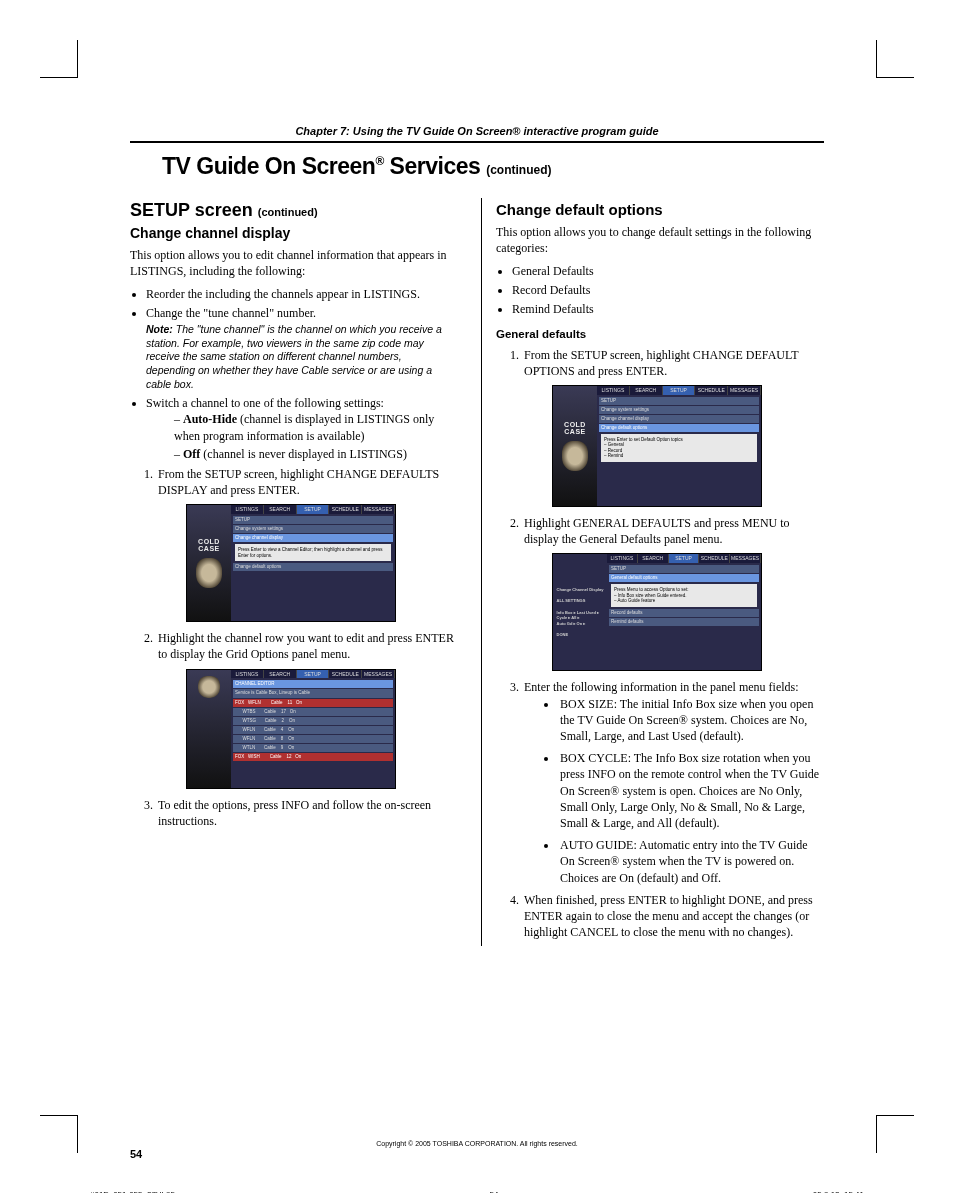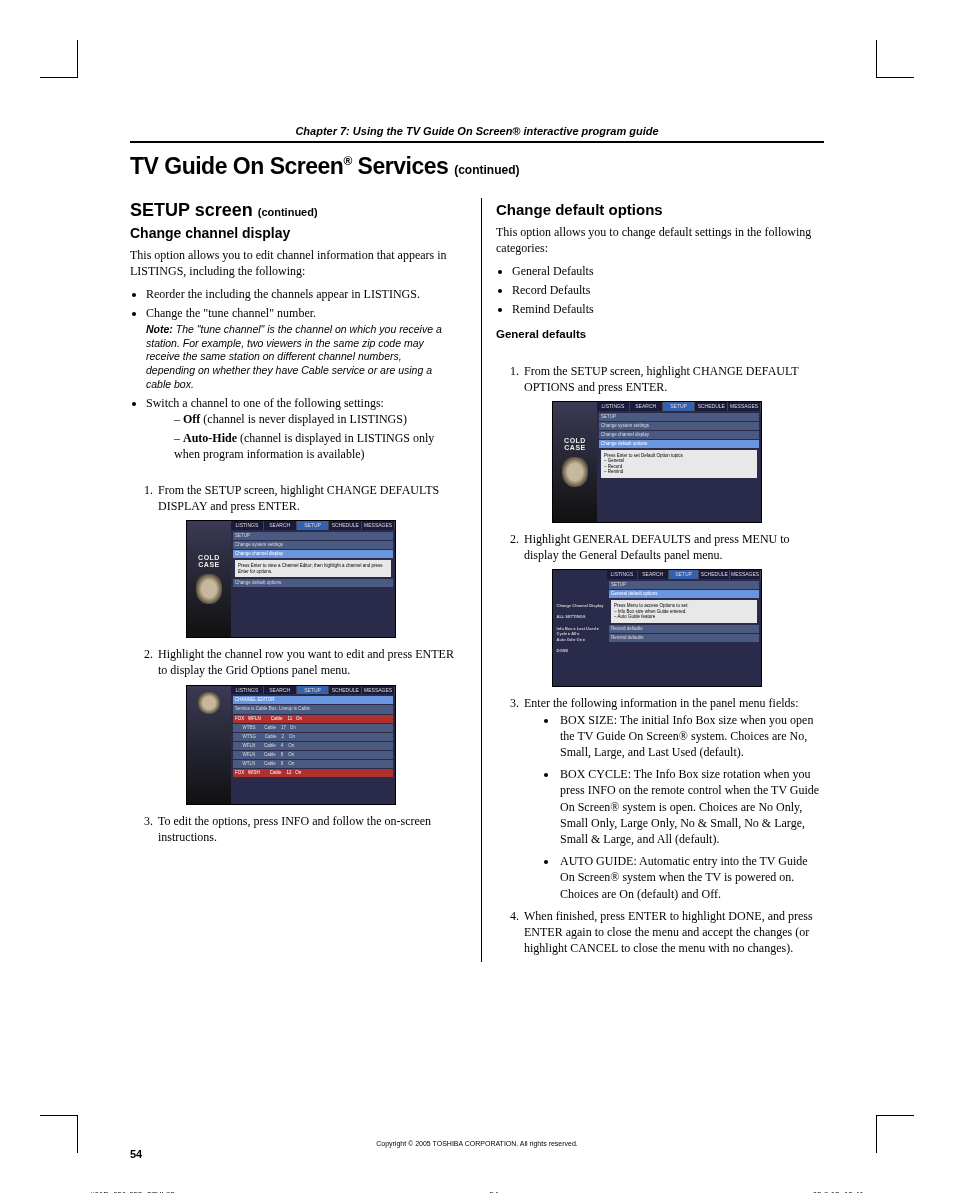--- a/index.html
+++ b/index.html
@@ -30,20 +30,21 @@
     padding-bottom: 4px;
     border-bottom: 2px solid #000;
     font-family: Arial, sans-serif;
   }
   .main-title {
     font-family: Arial, "Helvetica Neue", sans-serif;
     font-weight: 800;
     font-size: 23px;
     margin-top: 10px;
     letter-spacing: -0.5px;
+    margin-left: 32px;
   }
   .main-title .cont { font-size: 12px; letter-spacing: 0; }
   .main-title .reg { font-size: 12px; vertical-align: super; }
 
   .cols {
     display: flex;
     gap: 8px;
     margin-top: 18px;
   }
   .col {
@@ -76,21 +77,21 @@
     margin-bottom: 4px;
   }
   p.body { margin-bottom: 6px; }
   ul.b { list-style: disc; padding-left: 16px; margin-bottom: 4px; }
   ul.b li { margin-bottom: 3px; }
   ul.dash { list-style: none; padding-left: 28px; }
   ul.dash li::before { content: "– "; }
   ul.dash li { margin-bottom: 2px; }
   ul.sub { list-style: disc; padding-left: 34px; }
   ul.sub li { margin-bottom: 6px; }
-  ol { padding-left: 26px; margin-top: 20px; }
+  ol { padding-left: 26px; margin-top: 4px; }
   ol li { margin-bottom: 6px; padding-left: 2px; }
   .note {
     font-family: Arial, sans-serif;
     font-style: italic;
     font-size: 10.5px;
     padding-left: 28px;
     padding-right: 10px;
     margin-top: 2px;
     margin-bottom: 4px;
     line-height: 1.3;
@@ -174,22 +175,22 @@
       <p class="body">This option allows you to edit channel information that appears in LISTINGS, including the following:</p>
       <ul class="b">
         <li>Reorder the including the channels appear in LISTINGS.</li>
         <li>
           <span>Change the "tune channel" number.</span>
           <div class="note" style="padding-left:0;"><span class="nl">Note: </span><span>The "tune channel" is the channel on which you receive a station. For example, two viewers in the same zip code may receive the same station on different channel numbers, depending on whether they have Cable service or are using a cable box.</span></div>
         </li>
         <li>
           <span>Switch a channel to one of the following settings:</span>
           <ul class="dash">
+            <li><b>Auto-Hide</b><span> (channel is displayed in LISTINGS only when program information is available)</span></li>
             <li><b>Off</b><span> (channel is never displayed in LISTINGS)</span></li>
-            <li><b>Auto-Hide</b><span> (channel is displayed in LISTINGS only when program information is available)</span></li>
           </ul>
         </li>
       </ul>
 
       <ol>
         <li>
           <span>From the SETUP screen, highlight CHANGE DEFAULTS DISPLAY and press ENTER.</span>
           <div class="screenshot s1">
             <div class="ss-side">
                 <div class="ss-cold"><span>COLD</span><br><span>CASE</span></div>

